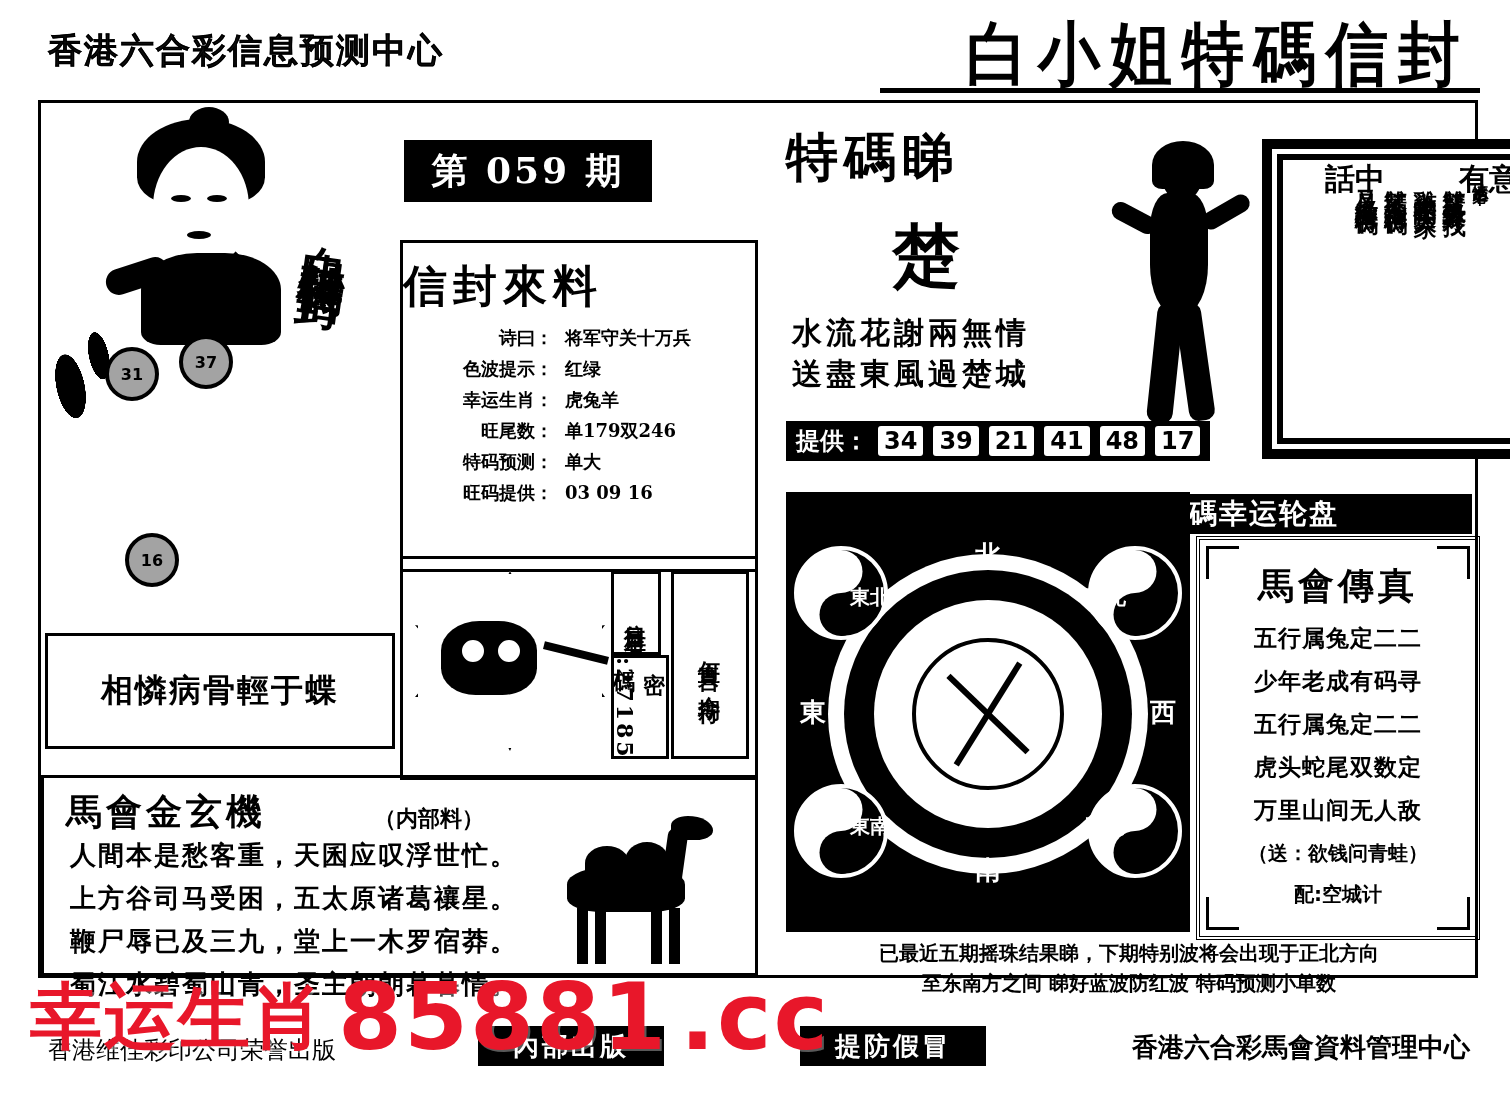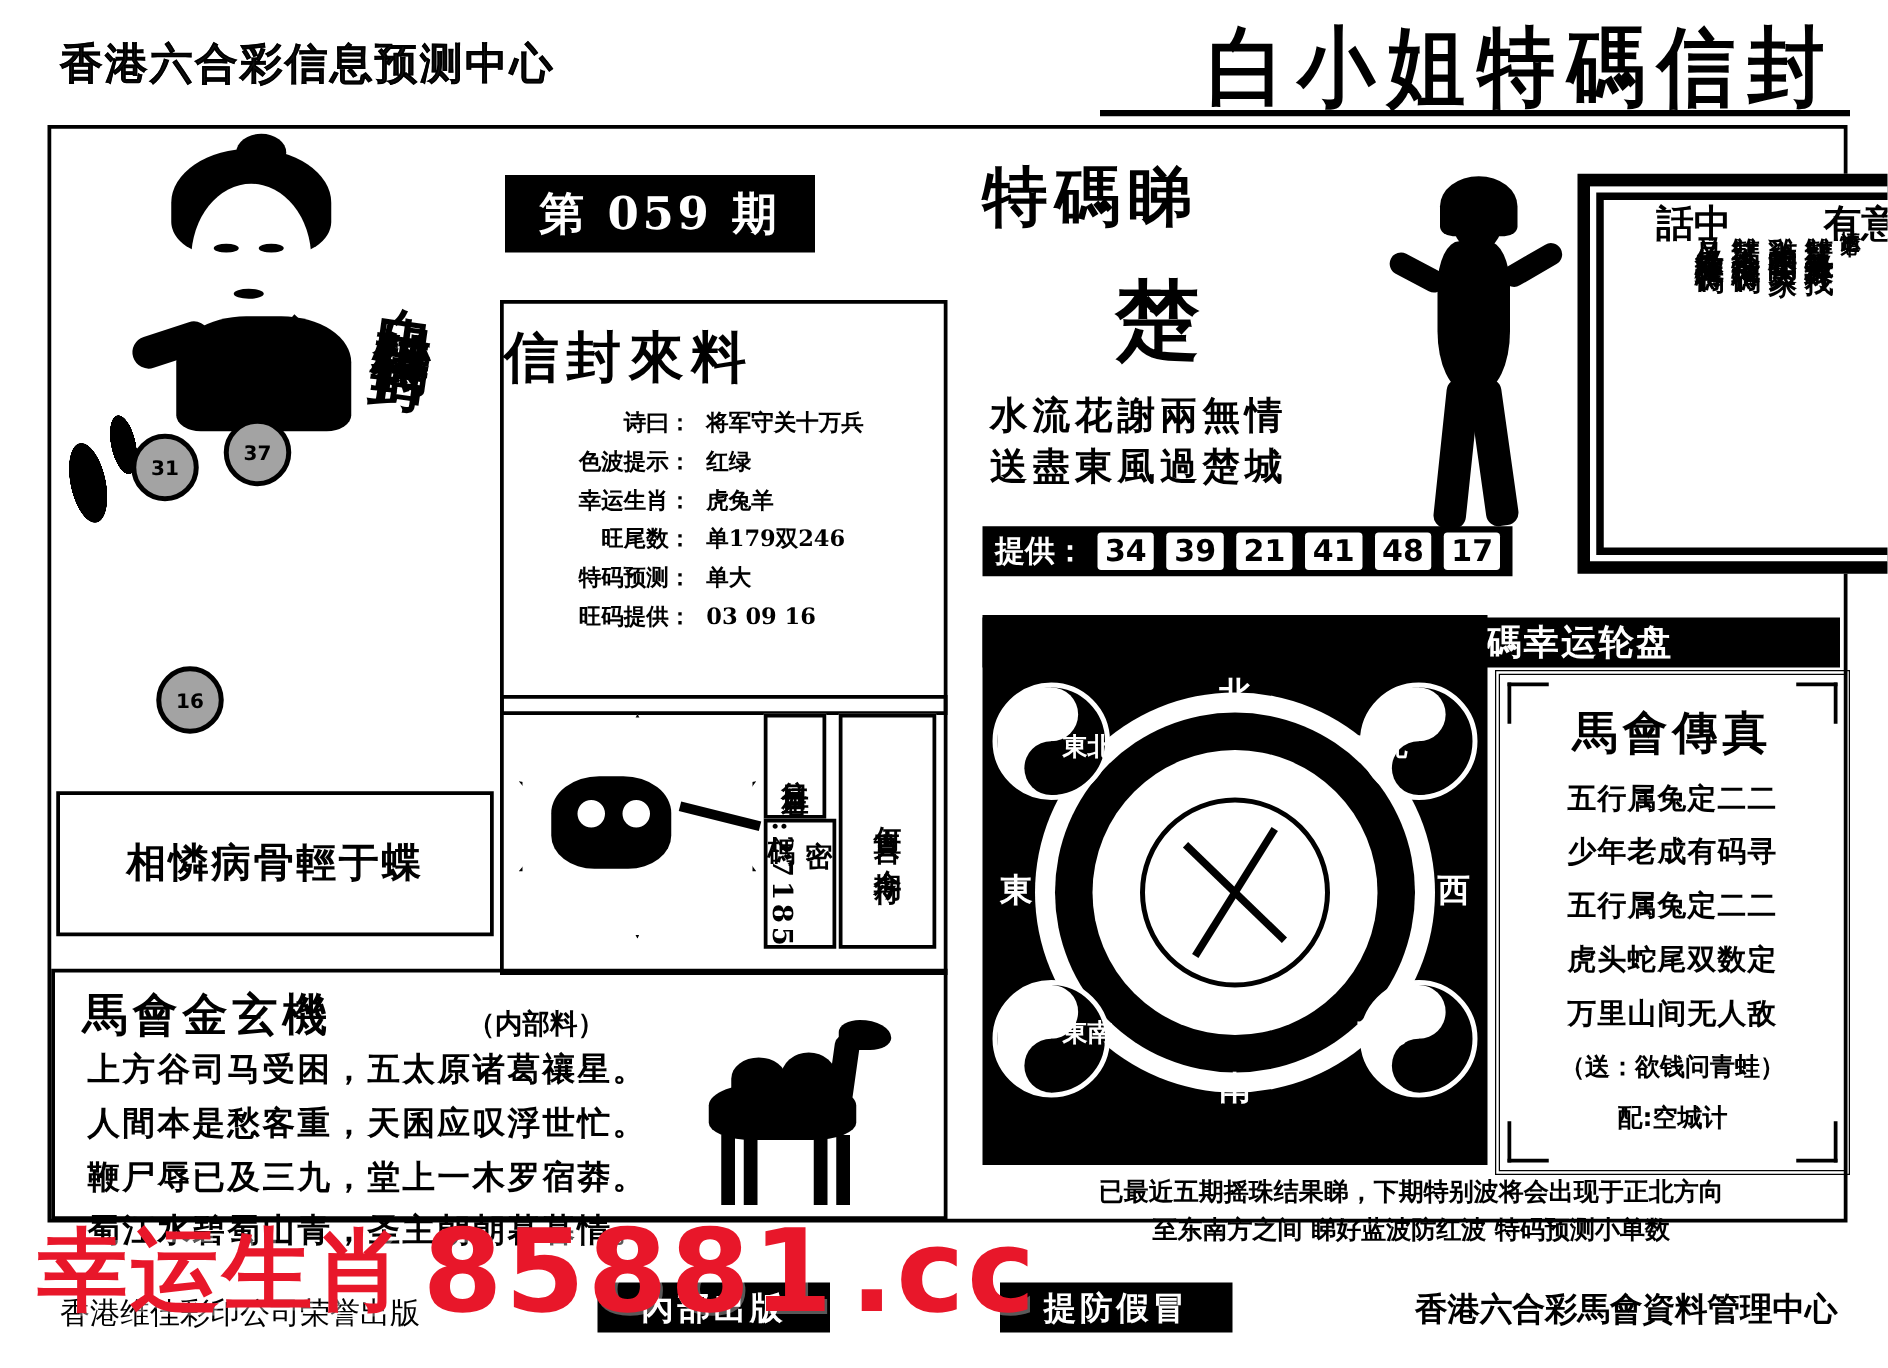--- a/index.html
+++ b/index.html
@@ -339,22 +339,22 @@
     </div>
     <div class="slip slip-c">
       <span>何真言：今期行</span>
     </div>
   </div>
 
   <div class="poembox">
     <div class="ptitle">馬會金玄機</div>
     <div class="psub">（内部料）</div>
     <div class="plines">
+      <div class="pl">人間本是愁客重，天囷应叹浮世忙。</div>
       <div class="pl">上方谷司马受困，五太原诸葛禳星。</div>
-      <div class="pl">人間本是愁客重，天囷应叹浮世忙。</div>
       <div class="pl">鞭尸辱已及三九，堂上一木罗宿莽。</div>
       <div class="pl">蜀江水碧蜀山青，圣主朝朝暮暮情。</div>
     </div>
     <div class="camel">
       <div class="body"></div>
         <div class="hump1"></div>
         <div class="hump2"></div>
       <div class="neck"></div>
         <div class="head"></div>
       <div class="l1"></div>

